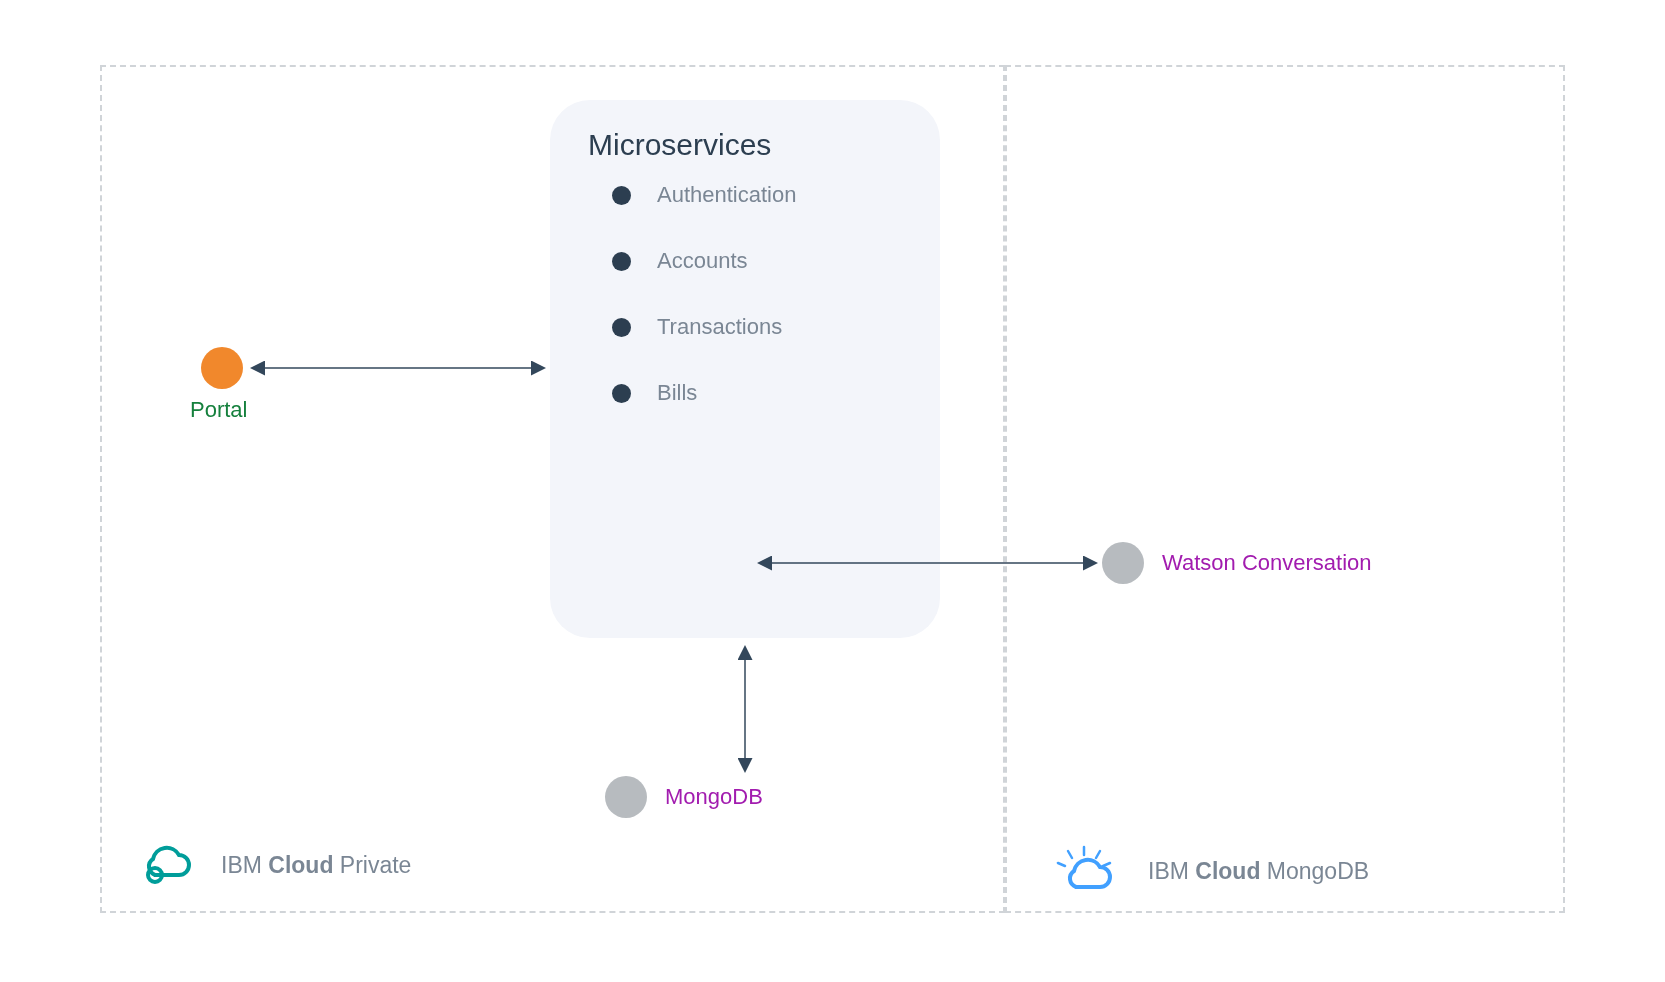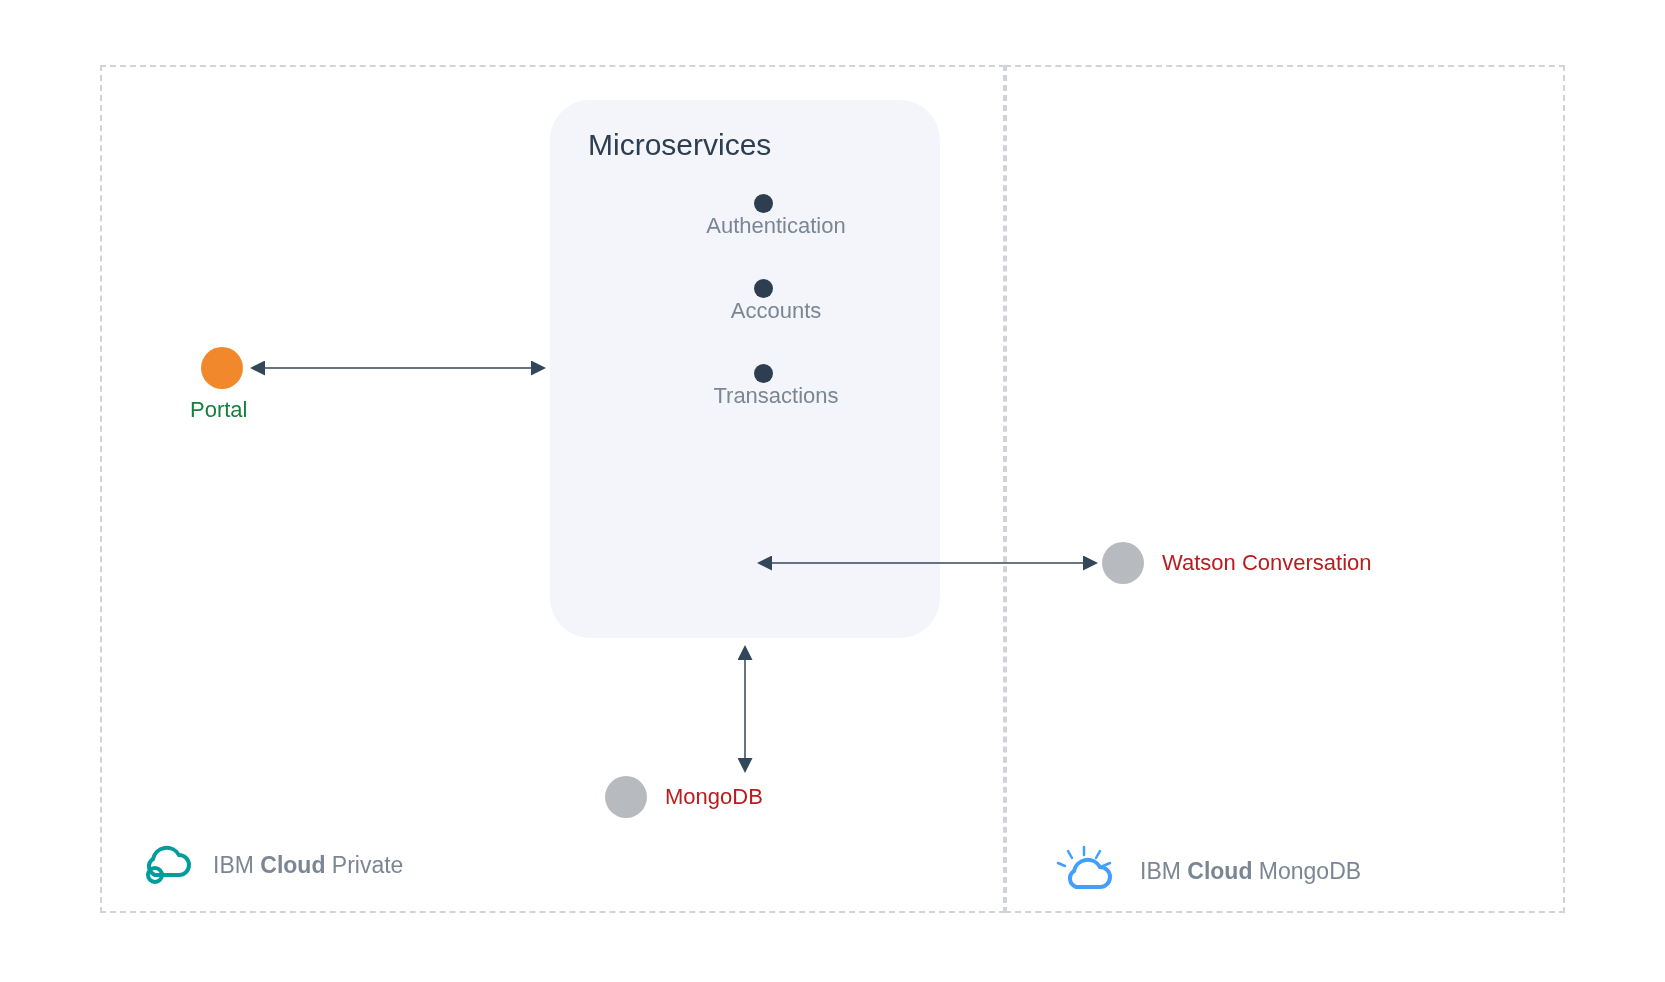--- a/index.html
+++ b/index.html
@@ -47,49 +47,48 @@
     height: 538px;
     background: #f3f5fa;
     border-radius: 40px;
     padding-top: 28px;
     box-sizing: border-box;
   }
   .ms-title {
     font-size: 30px;
     color: #2c3e50;
     margin-left: 38px;
-    margin-bottom: 32px;
+    margin-bottom: 20px;
     font-weight: 300;
   }
   .ms-item {
     display: flex;
     align-items: center;
     margin: 0 0 40px 62px;
     color: #7a8694;
     font-size: 22px;
-    flex-direction: column;
   }
   .ms-dot {
     width: 19px;
     height: 19px;
     border-radius: 50%;
     background: #2c3e50;
     margin-right: 26px;
     flex-shrink: 0;
   }
 
   
   .node {
     position: absolute;
     display: flex;
     align-items: center;
   }
   .node-label {
     font-size: 22px;
-    color: #b91c1c;
+    color: #a21caf;
     margin-left: 18px;
     white-space: nowrap;
   }
   .big-dot {
     width: 42px;
     height: 42px;
     border-radius: 50%;
     flex-shrink: 0;
   }
   .dot-orange { background: #f1882c; }
@@ -109,21 +108,21 @@
   .mongo { left: 605px; top: 776px; }
 
   
   .watson { left: 1102px; top: 542px; }
 
   
   .zone-footer {
     position: absolute;
     display: flex;
     align-items: center;
-    gap: 22px;
+    gap: 30px;
     font-size: 23px;
     color: #7a8694;
   }
   .zone-footer .brand {
     color: #7a8694;
   }
   .zone-footer .brand b {
     font-weight: 700;
     color: #7a8694;
   }
@@ -155,20 +154,24 @@
       <div class="ms-dot"></div>
       <span>Authentication</span>
     </div>
     <div class="ms-item">
       <div class="ms-dot"></div>
       <span>Accounts</span>
     </div>
     <div class="ms-item">
       <div class="ms-dot"></div>
       <span>Transactions</span>
+    </div>
+    <div class="ms-item">
+      <div class="ms-dot"></div>
+      <span>Bills</span>
     </div>
   </div>
 
   <div class="node portal-wrap">
     <div class="big-dot dot-orange"></div>
   </div>
   <div class="portal-label">Portal</div>
 
   <div class="node mongo">
     <div class="big-dot dot-grey"></div>

